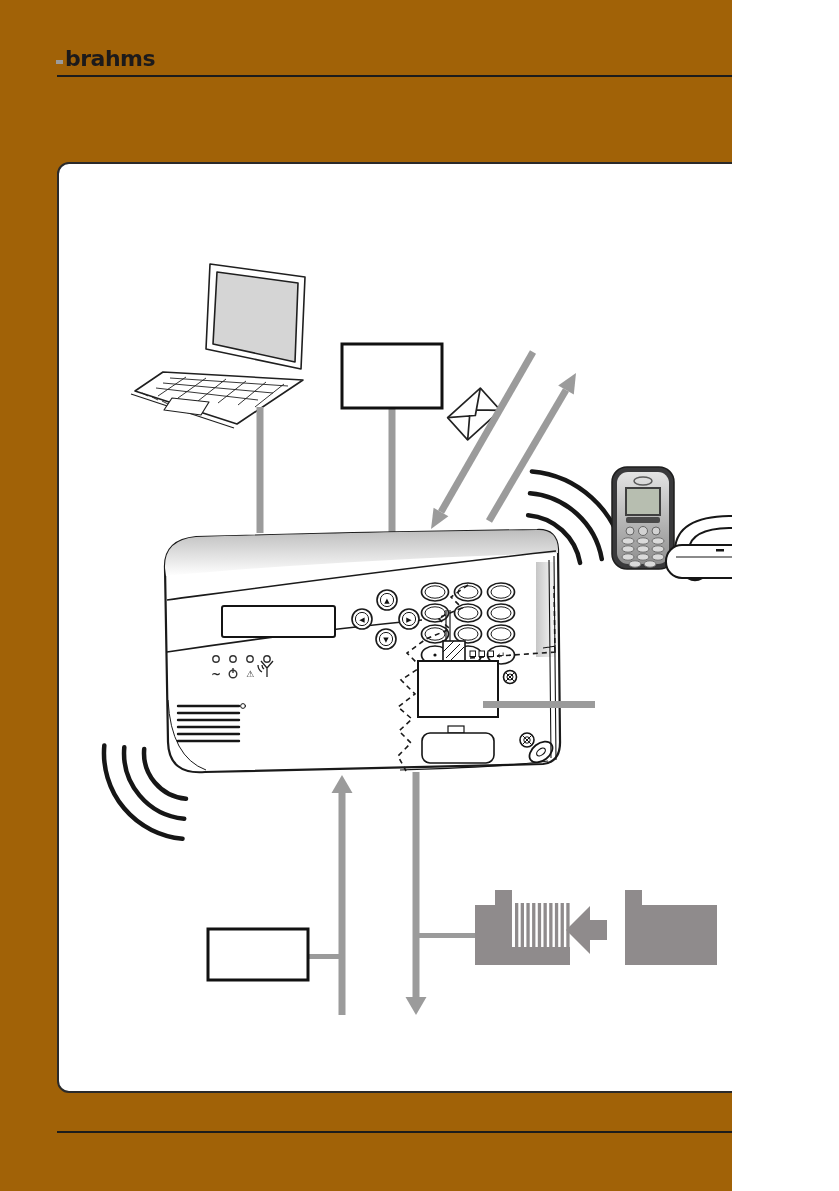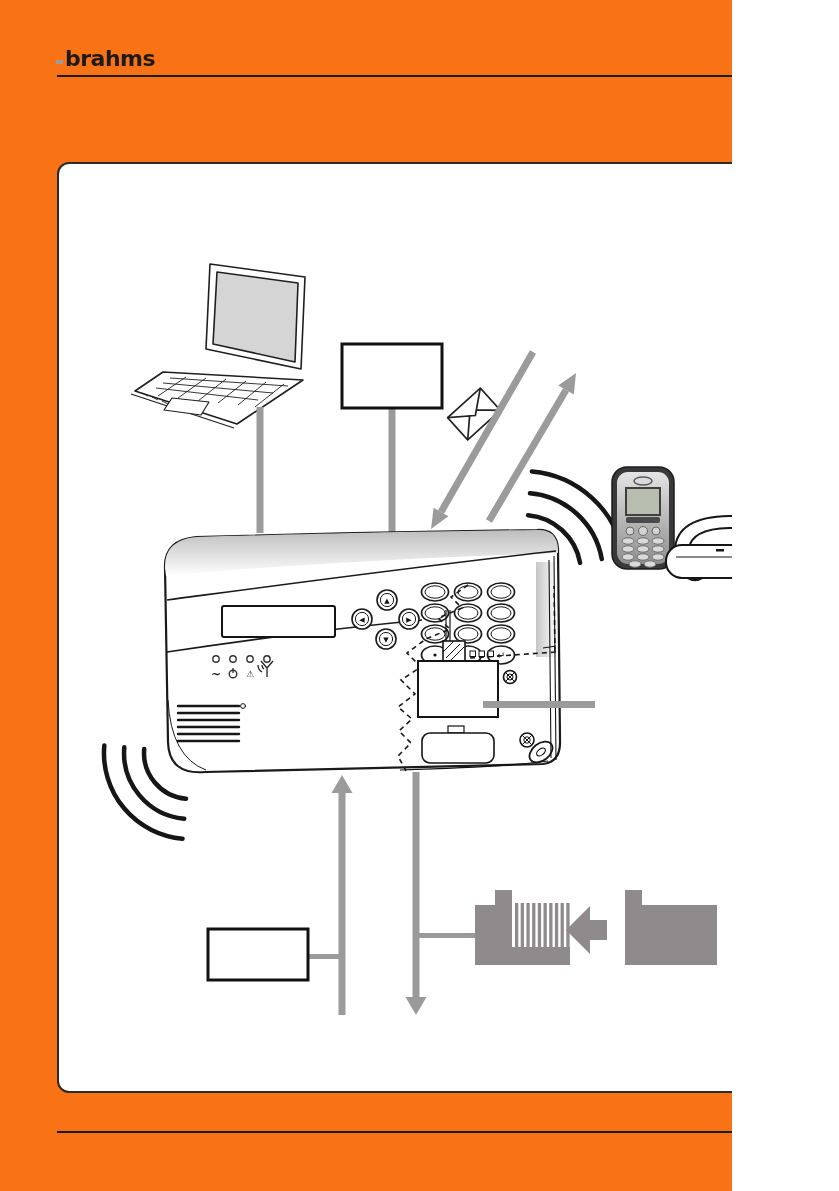--- a/index.html
+++ b/index.html
@@ -1,16 +1,16 @@
 <!DOCTYPE html>
 <html><head>
 <meta charset="utf-8">
 <style>
   html,body{margin:0;padding:0;background:#ffffff;}
-  .page{position:relative;width:732px;height:1191px;background:#f97316;overflow:hidden;
+  .page{position:relative;width:732px;height:1191px;background:#a16207;overflow:hidden;
         font-family:"Liberation Sans", sans-serif;}
   .brand{position:absolute;left:56px;top:48px;display:flex;align-items:center;gap:2px;}
   .brand .mark{width:7px;height:4px;background:#9b9b9b;margin-top:6px;}
   .brand .word{font-family:"DejaVu Sans", sans-serif;font-weight:800;font-size:22px;
                letter-spacing:-0.5px;color:#1c1a1b;line-height:1;}
   .rule{position:absolute;left:57px;width:724px;height:2px;background:#1c1c1c;}
   .rule.top{top:75px;}
   .rule.bottom{top:1131px;}
   .section-tab{position:absolute;left:797px;top:431px;width:42px;height:41px;
                background:#221e1f;border-radius:20px 0 0 20px;}

